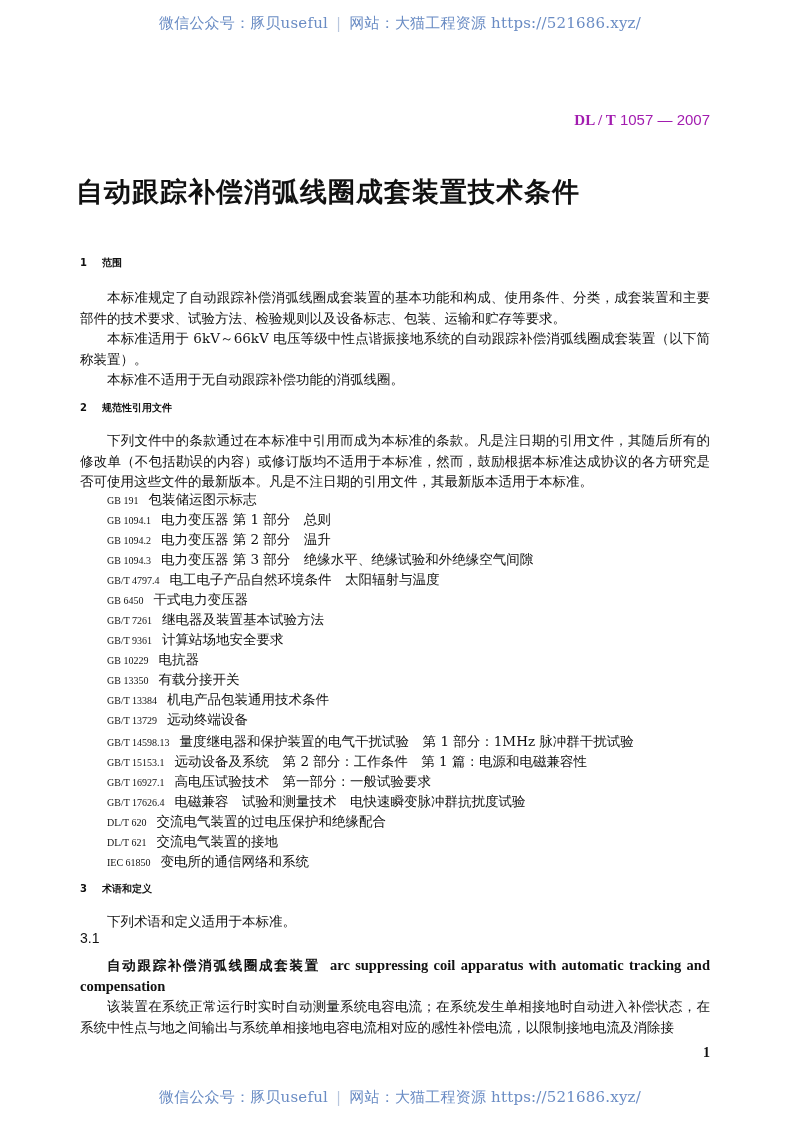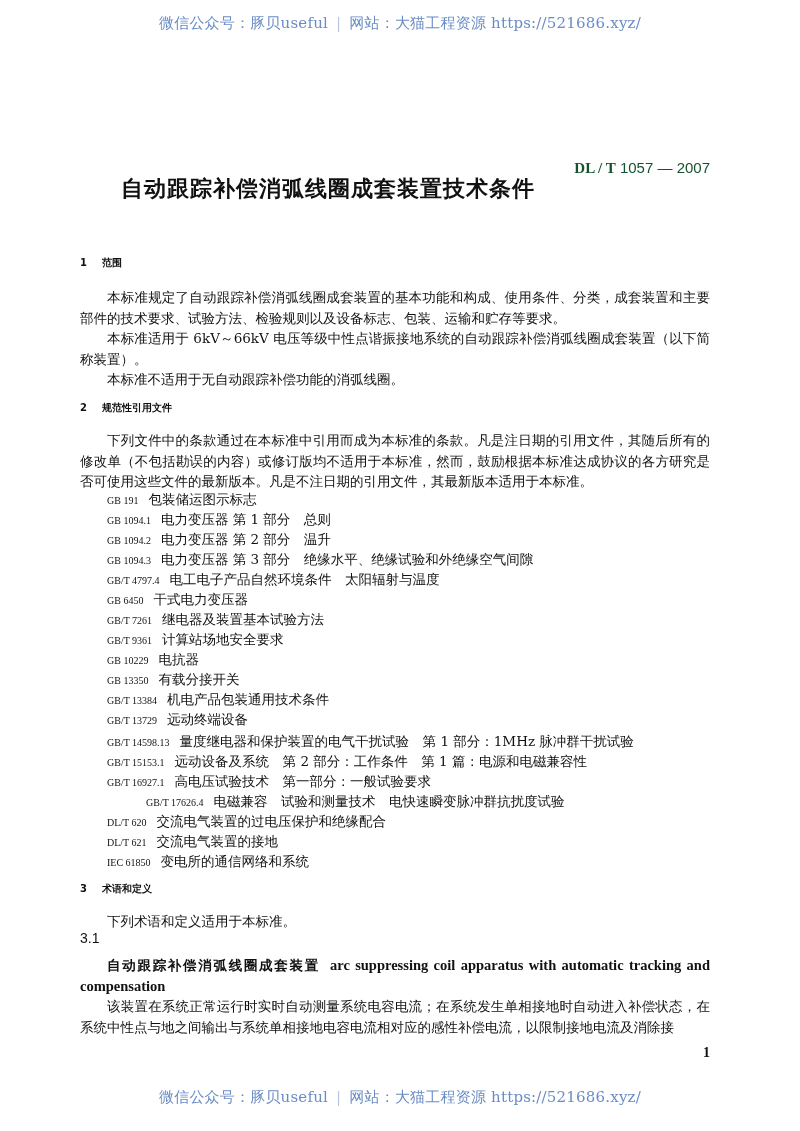--- a/index.html
+++ b/index.html
@@ -12,27 +12,27 @@
       position: absolute; left: 0; width: 800px; text-align: center;
       font-family: "DejaVu Serif", "Liberation Serif", serif;
       font-size: 15px; color: #6a8cc4; letter-spacing: 0.2px;
     }
     .watermark .sep { color: #b9c7de; margin: 0 8px; }
     .wm-top { top: 14px; }
     .wm-bottom { top: 1088px; }
 
     .std-no {
       position: absolute; right: 90px; top: 111px;
-      font-family: "Liberation Sans", sans-serif; font-size: 15px; color: #14532d; margin-top: 48px;
+      font-family: "Liberation Sans", sans-serif; font-size: 15px; color: #a21caf;
     }
     .std-no b { font-family: "Liberation Serif", serif; font-weight: bold; }
 
     .doc-title {
       position: absolute; left: 0; width: 656px; top: 174px; text-align: center;
-      font-family: "DejaVu Sans", sans-serif; font-size: 22px; font-weight: bold; letter-spacing: 1px;
+      font-family: "DejaVu Sans", sans-serif; font-size: 27px; font-weight: bold; letter-spacing: 1px;
     }
 
     .content { position: absolute; left: 80px; width: 630px; top: 0; }
     .h {
       position: absolute; left: 0;
       font-family: "DejaVu Sans", sans-serif; font-size: 10px; font-weight: bold;
     }
     .h .num { display: inline-block; width: 22px; }
     .p {
       position: absolute; left: 0; width: 630px;
@@ -94,21 +94,21 @@
   <div class="ref" style="top:589px;"><span class="code">GB 6450</span><span class="title">干式电力变压器</span></div>
   <div class="ref" style="top:609px;"><span class="code">GB/T 7261</span><span class="title">继电器及装置基本试验方法</span></div>
   <div class="ref" style="top:629px;"><span class="code">GB/T 9361</span><span class="title">计算站场地安全要求</span></div>
   <div class="ref" style="top:649px;"><span class="code">GB 10229</span><span class="title">电抗器</span></div>
   <div class="ref" style="top:669px;"><span class="code">GB 13350</span><span class="title">有载分接开关</span></div>
   <div class="ref" style="top:689px;"><span class="code">GB/T 13384</span><span class="title">机电产品包装通用技术条件</span></div>
   <div class="ref" style="top:709px;"><span class="code">GB/T 13729</span><span class="title">远动终端设备</span></div>
   <div class="ref" style="top:731px;"><span class="code">GB/T 14598.13</span><span class="title">量度继电器和保护装置的电气干扰试验　第 1 部分：1MHz 脉冲群干扰试验</span></div>
   <div class="ref" style="top:751px;"><span class="code">GB/T 15153.1</span><span class="title">远动设备及系统　第 2 部分：工作条件　第 1 篇：电源和电磁兼容性</span></div>
   <div class="ref" style="top:771px;"><span class="code">GB/T 16927.1</span><span class="title">高电压试验技术　第一部分：一般试验要求</span></div>
-  <div class="ref" style="top:791px;margin-left:39px;"><span class="code">GB/T 17626.4</span><span class="title">电磁兼容　试验和测量技术　电快速瞬变脉冲群抗扰度试验</span></div>
+  <div class="ref" style="top:791px;"><span class="code">GB/T 17626.4</span><span class="title">电磁兼容　试验和测量技术　电快速瞬变脉冲群抗扰度试验</span></div>
   <div class="ref" style="top:811px;"><span class="code">DL/T 620</span><span class="title">交流电气装置的过电压保护和绝缘配合</span></div>
   <div class="ref" style="top:831px;"><span class="code">DL/T 621</span><span class="title">交流电气装置的接地</span></div>
   <div class="ref" style="top:851px;"><span class="code">IEC 61850</span><span class="title">变电所的通信网络和系统</span></div>
 
   <div class="h" style="top:882px;">
     <span class="num">3</span><span>术语和定义</span>
   </div>
   <div class="p" style="top:911px;">下列术语和定义适用于本标准。</div>
   <div class="subnum" style="top:930px;text-align:right;">3.1</div>
   <div class="term" style="top:955px;">

